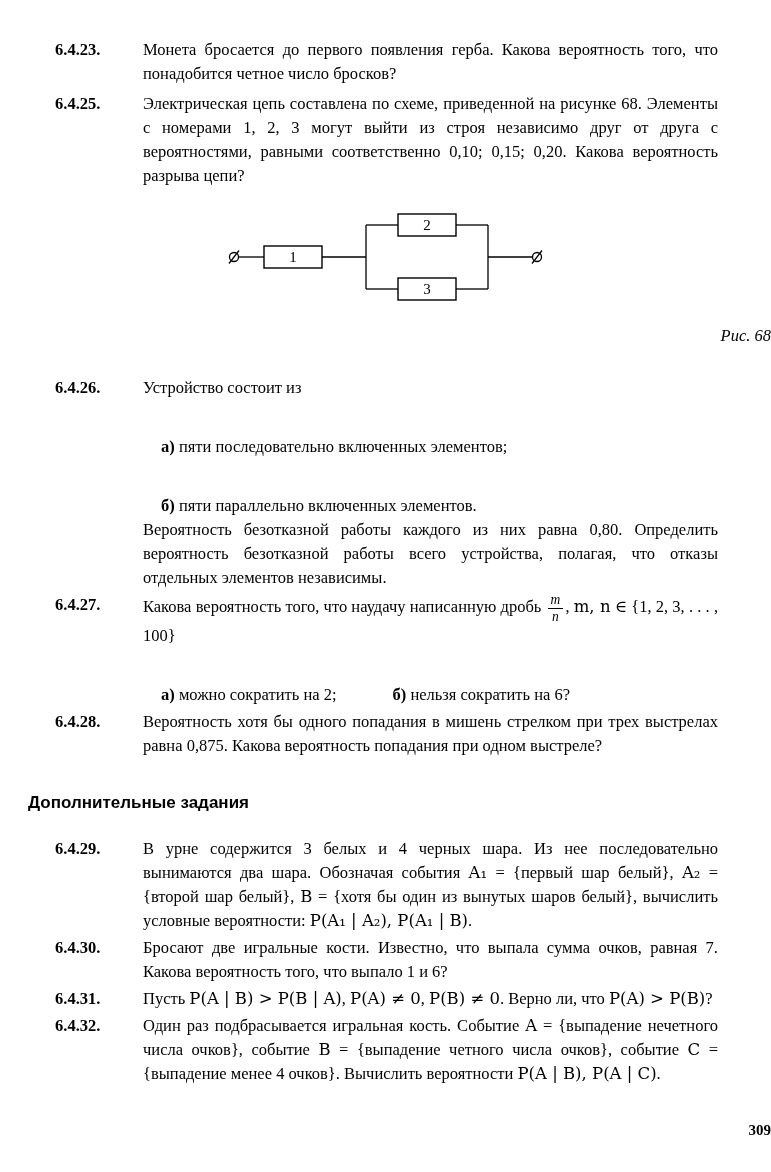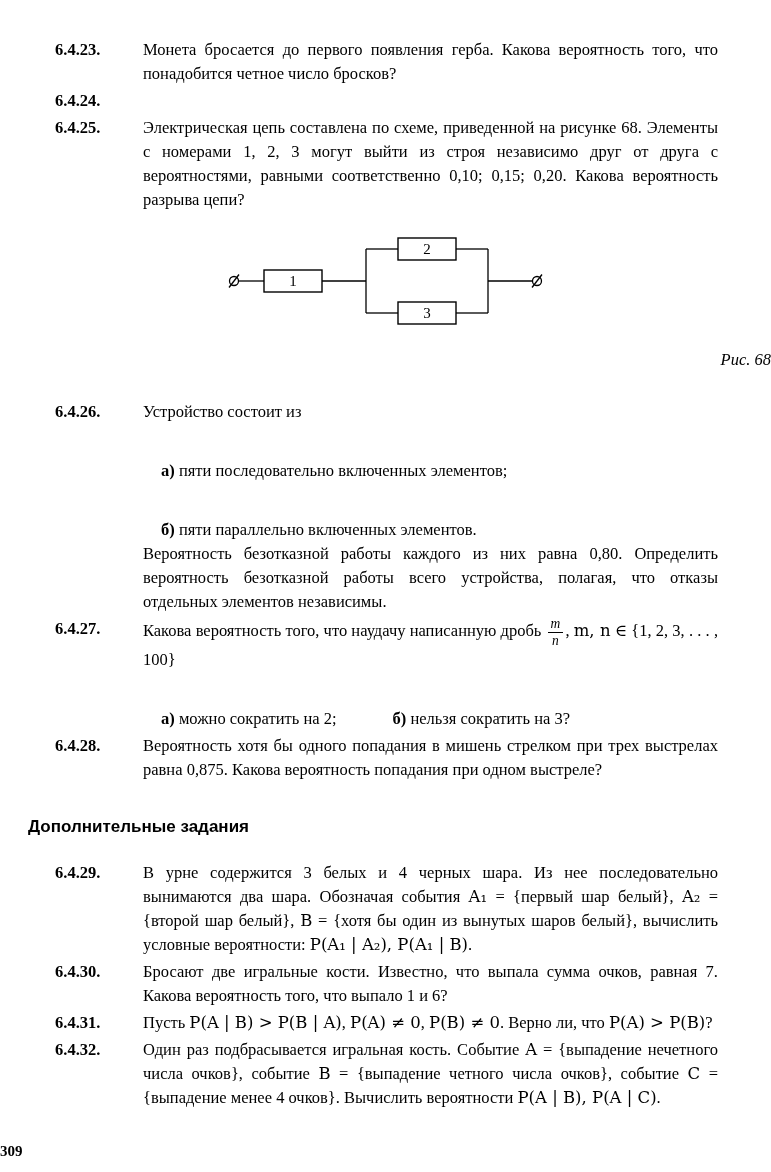--- a/index.html
+++ b/index.html
@@ -34,40 +34,39 @@
   .figure{margin:18px 0 0;text-align:center;}
   .figcaption{font-style:italic;text-align:right;margin:12px 0 28px;}
   .section-header{
     font-family:"Liberation Sans","DejaVu Sans",sans-serif;
     font-weight:bold;font-size:17px;
     padding:0 28px;margin:30px 0 22px;
   }
   .page-number{
     margin-top:auto;
     padding:26px 0 30px;
-    text-align:left;
+    text-align:right;
     font-weight:bold;
     font-size:15px;
   }
   svg text{font-family:"Liberation Serif","DejaVu Serif",serif;font-size:15px;}
 </style>
 </head>
 <body>
 
 <div class="page">
 
   <div class="problem">
     <div class="pnum">6.4.23.</div>
     <div class="ptext">
       <p class="para"><span>Монета бросается до первого появления герба. Какова вероятность того, что понадобится четное число бросков?</span></p>
     </div>
   </div>
 
   <div class="problem">
-    <div class="pnum">6.4.24.</div>
   </div>
 
   <div class="problem">
     <div class="pnum">6.4.25.</div>
     <div class="ptext">
       <p class="para"><span>Электрическая цепь составлена по схеме, приведенной на рисунке 68. Элементы с номерами 1, 2, 3 могут выйти из строя независимо друг от друга с вероятностями, равными соответственно 0,10; 0,15; 0,20. Какова вероятность разрыва цепи?</span></p>
     </div>
   </div>
 
   <div class="figure">
@@ -111,21 +110,21 @@
       <p class="para sub"><span class="bold">а)</span><span> пяти последовательно включенных элементов;</span></p>
       <p class="para sub"><span class="bold">б)</span><span> пяти параллельно включенных элементов.</span></p>
       <p class="para"><span>Вероятность безотказной работы каждого из них равна 0,80. Определить вероятность безотказной работы всего устройства, полагая, что отказы отдельных элементов независимы.</span></p>
     </div>
   </div>
 
   <div class="problem">
     <div class="pnum">6.4.27.</div>
     <div class="ptext">
       <p class="para"><span>Какова вероятность того, что наудачу написанную дробь </span><span class="frac"><span class="fn">m</span><span class="fd">n</span></span><span>, </span><span class="math">m, n</span><span> ∈ {1, 2, 3, . . . , 100}</span></p>
-      <p class="para sub"><span class="bold">а)</span><span> можно сократить на 2;</span><span class="gap"></span><span class="bold">б)</span><span> нельзя сократить на 3?</span></p>
+      <p class="para sub"><span class="bold">а)</span><span> можно сократить на 2;</span><span class="gap"></span><span class="bold">б)</span><span> нельзя сократить на 6?</span></p>
     </div>
   </div>
 
   <div class="problem">
     <div class="pnum">6.4.28.</div>
     <div class="ptext">
       <p class="para"><span>Вероятность хотя бы одного попадания в мишень стрелком при трех выстрелах равна 0,875. Какова вероятность попадания при одном выстреле?</span></p>
     </div>
   </div>
 

